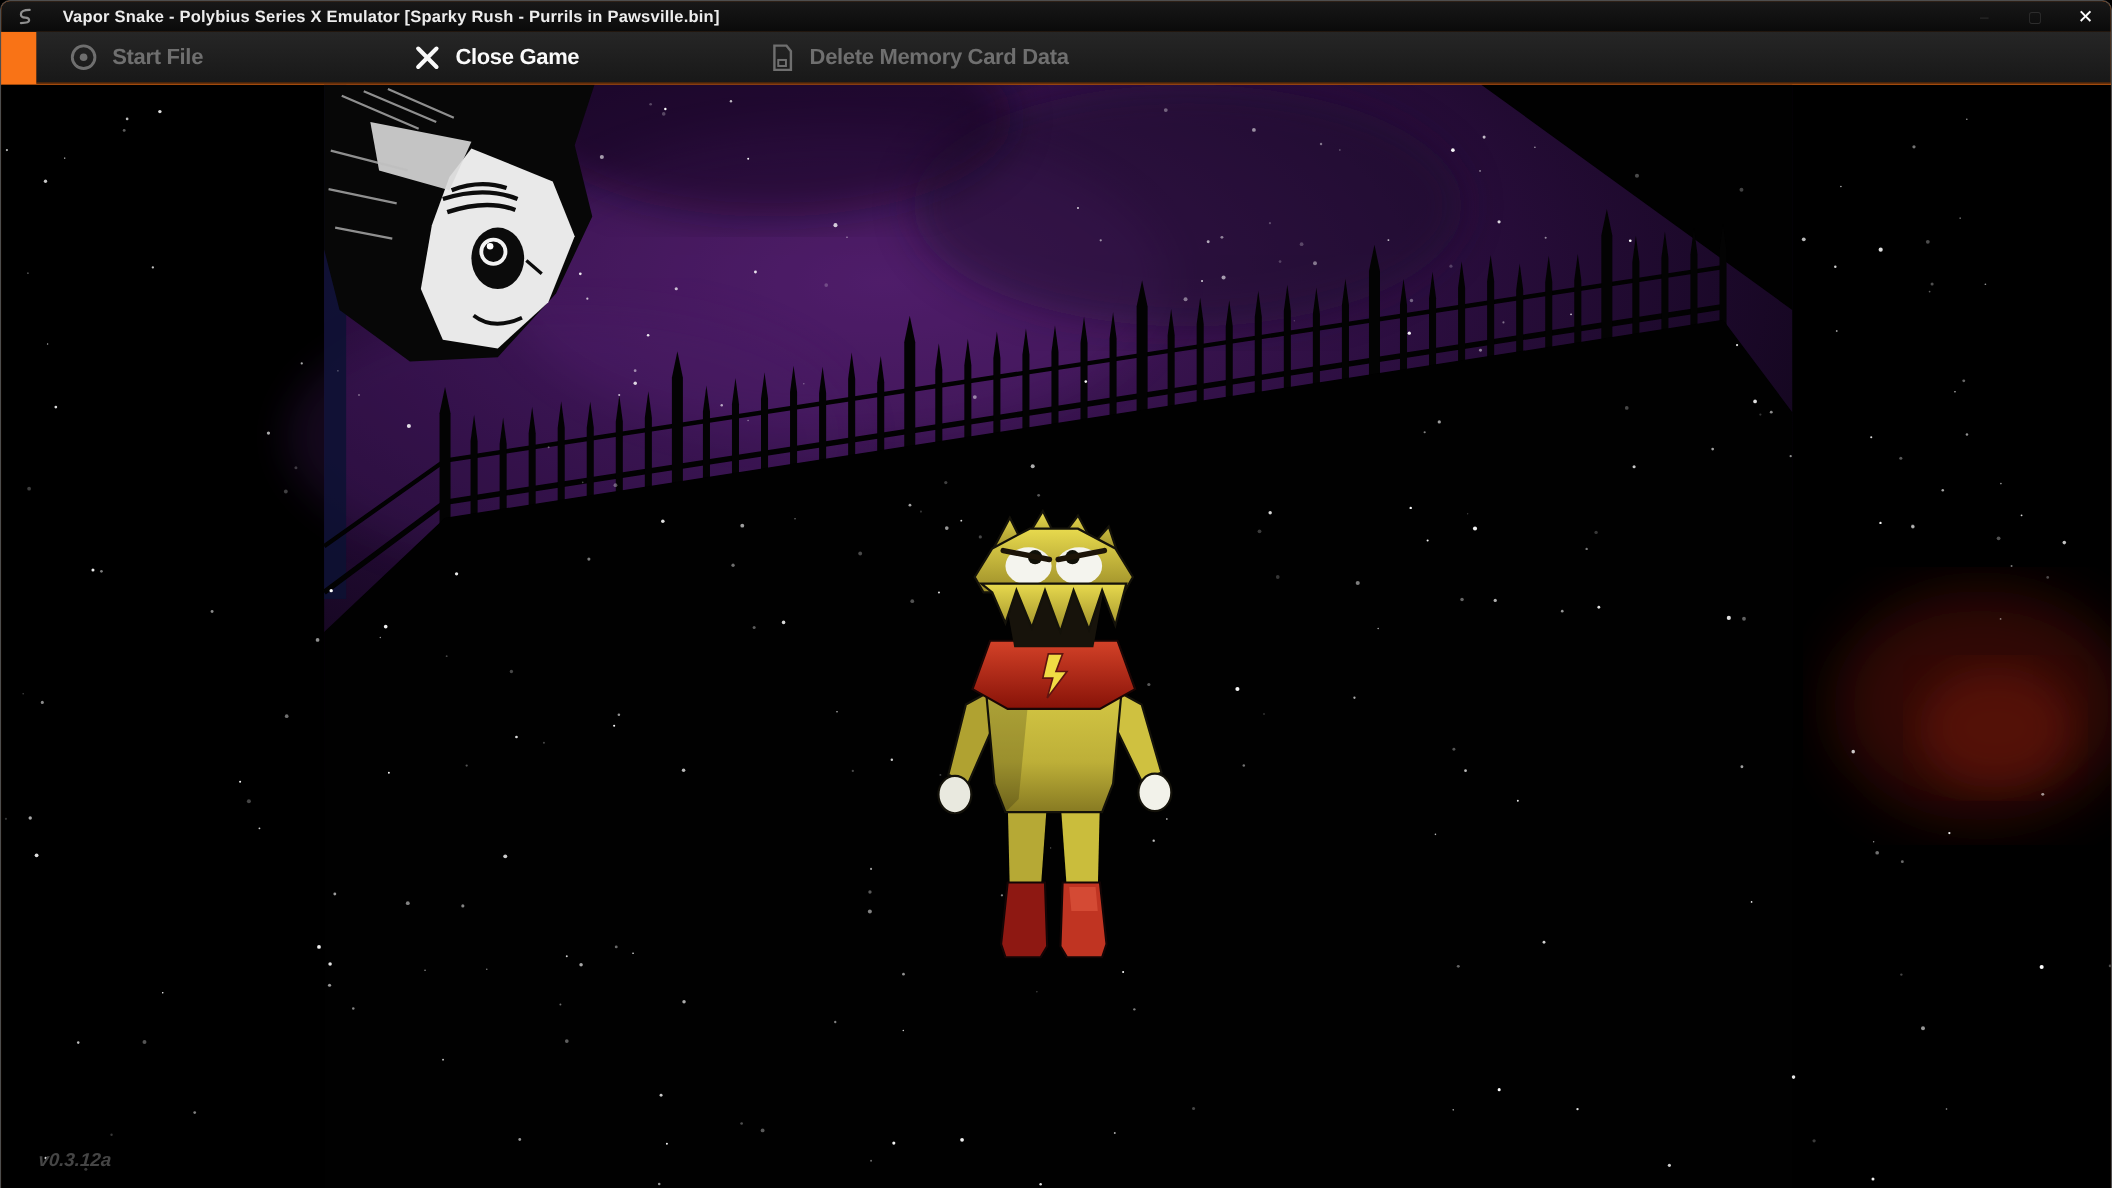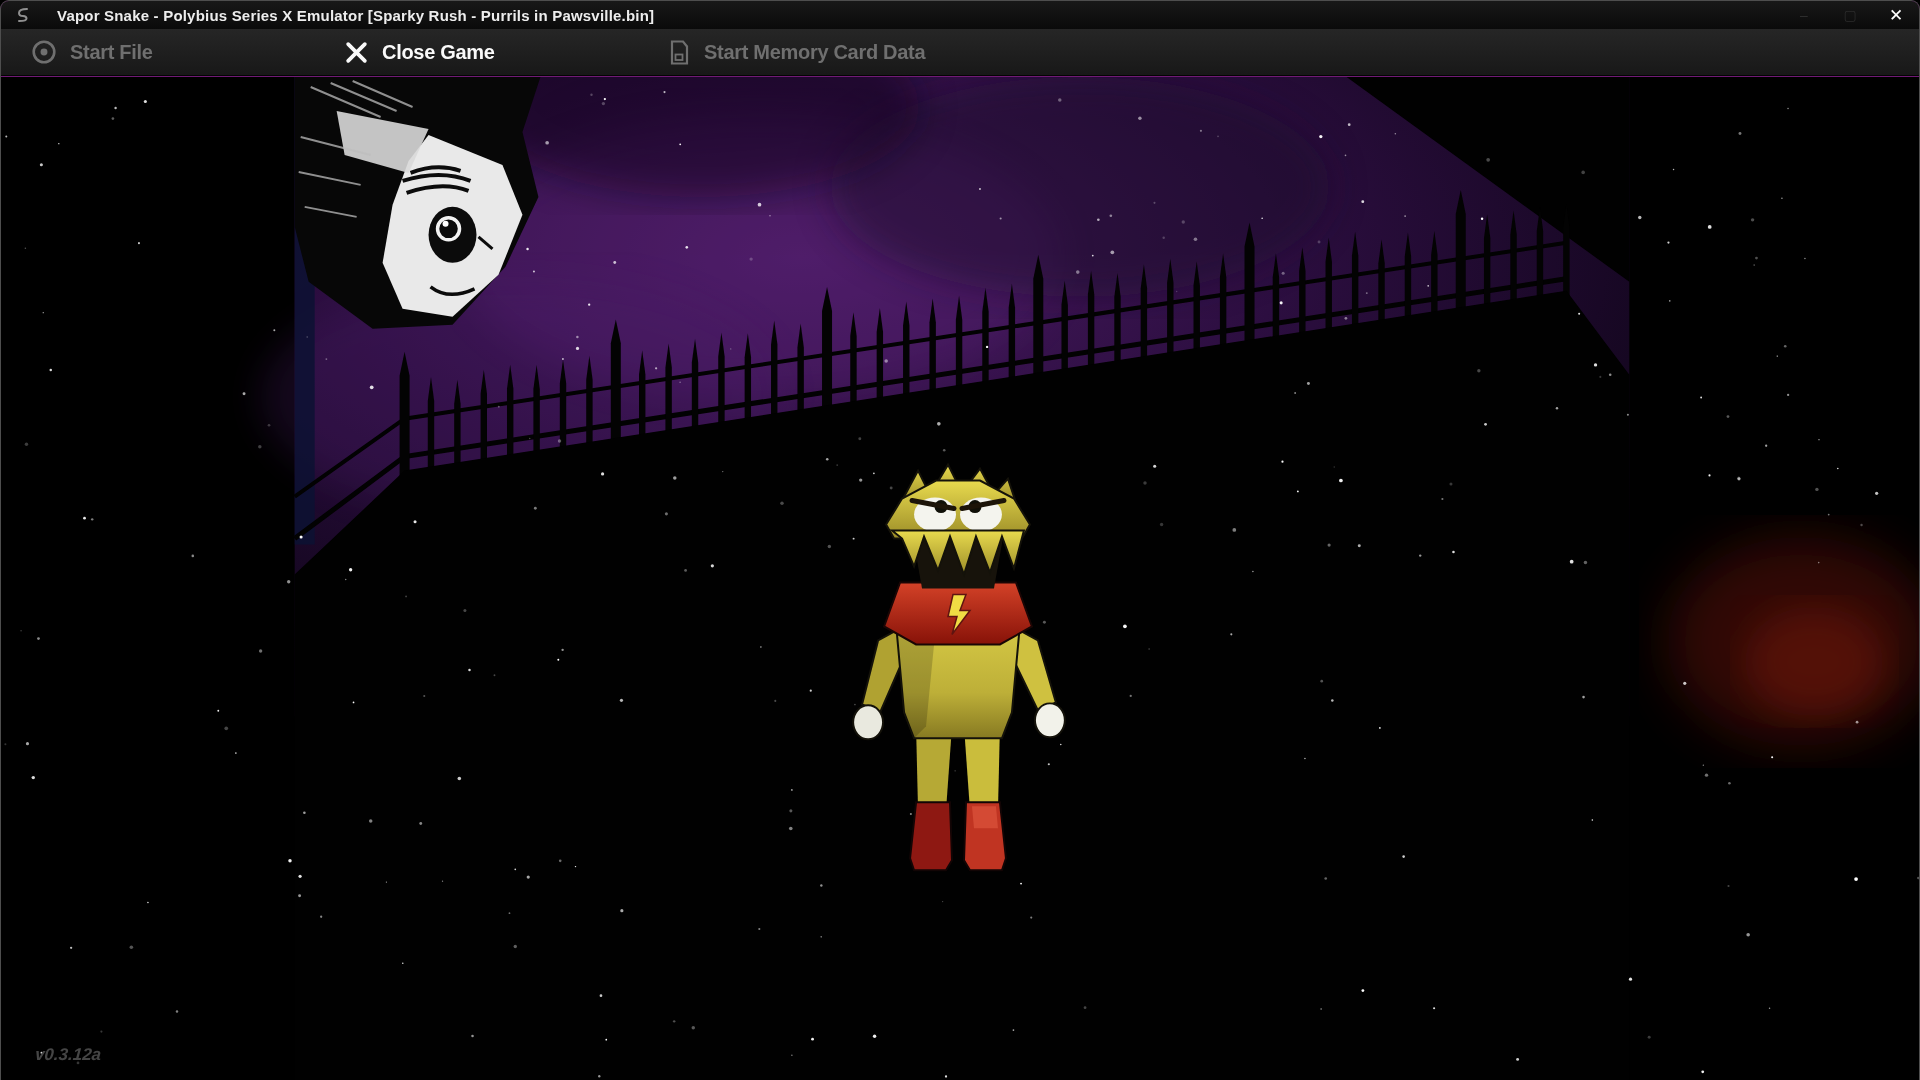--- a/index.html
+++ b/index.html
@@ -1,35 +1,35 @@
 <!DOCTYPE html>
 <html><head>
 <meta charset="utf-8">
 <style>
   * { margin:0; padding:0; box-sizing:border-box; }
   html,body { width:1920px; height:1080px; background:#000; overflow:hidden;
               font-family:"Liberation Sans", sans-serif; }
   .window { position:absolute; inset:0; border:1px solid #4e4e4e; border-bottom:none;
-            border-radius:9px 9px 0 0; overflow:hidden; background:#701a75;text-align:right; }
+            border-radius:9px 9px 0 0; overflow:hidden; background:#f97316;text-align:right; }
 
   
   .titlebar { height:28px; background:linear-gradient(#181818,#0a0a0a);
               display:flex; align-items:center; position:relative; }
   .app-icon { margin-left:12px; width:20px; height:20px; display:flex;
               align-items:center; justify-content:center; }
   .title-text { margin-left:24px; color:#ededed; font-size:15px; font-weight:bold;
                 letter-spacing:.2px; white-space:nowrap; }
   .win-controls { margin-left:auto; display:flex; height:100%; }
   .win-btn { width:46px; height:100%; display:flex; align-items:center;
              justify-content:center; font-size:14px; color:#2d2d2d; cursor:default; }
   .win-btn.close { color:#ffffff; font-size:17px; }
 
   
   .toolbar { height:47px; background:linear-gradient(#262626,#181818);
-             border-bottom:1px solid #040404; position:relative; }
+             border-bottom:1px solid #040404; position:relative;margin-left:32px; }
   .tb-item { position:absolute; top:0; height:100%; display:flex; align-items:center;
              gap:13px; cursor:default; }
   .tb-1 { left:30px; } .tb-2 { left:343px; } .tb-3 { left:666px; } .tb-4 { left:1133px; }
   .tb-label { font-size:20px; font-weight:bold; letter-spacing:-.3px; color:#6f6f6f; }
   .tb-item.active .tb-label { color:#fafafa; }
   .tb-icon { display:flex; }
 
   
   .viewport { position:absolute; top:76px; left:0; right:0; bottom:0; background:#000; }
   .viewport svg { width:100%; height:100%; display:block; }
@@ -77,21 +77,21 @@
       <span class="tb-label">Close Game</span>
     </div>
 
     <div class="tb-item tb-3">
       <span class="tb-icon">
         <svg width="24" height="27" viewBox="0 0 24 26">
           <path d="M5,2 h11 l4,5 v17 h-15 z" fill="none" stroke="#6f6f6f" stroke-width="2.2"></path>
           <rect x="8.5" y="15" width="7" height="5.5" fill="none" stroke="#6f6f6f" stroke-width="1.8"></rect>
         </svg>
       </span>
-      <span class="tb-label">Start Memory Card Data</span>
+      <span class="tb-label">Delete Memory Card Data</span>
     </div>
 
   </div>
 
   <div class="viewport">
     <svg id="scene" viewBox="0 0 1920 1004" preserveAspectRatio="none">
       <defs>
         <radialGradient id="skyGrad" cx="38%" cy="28%" r="80%">
           <stop offset="0%" stop-color="#4a1b63"></stop>
           <stop offset="45%" stop-color="#2c0e40"></stop>

